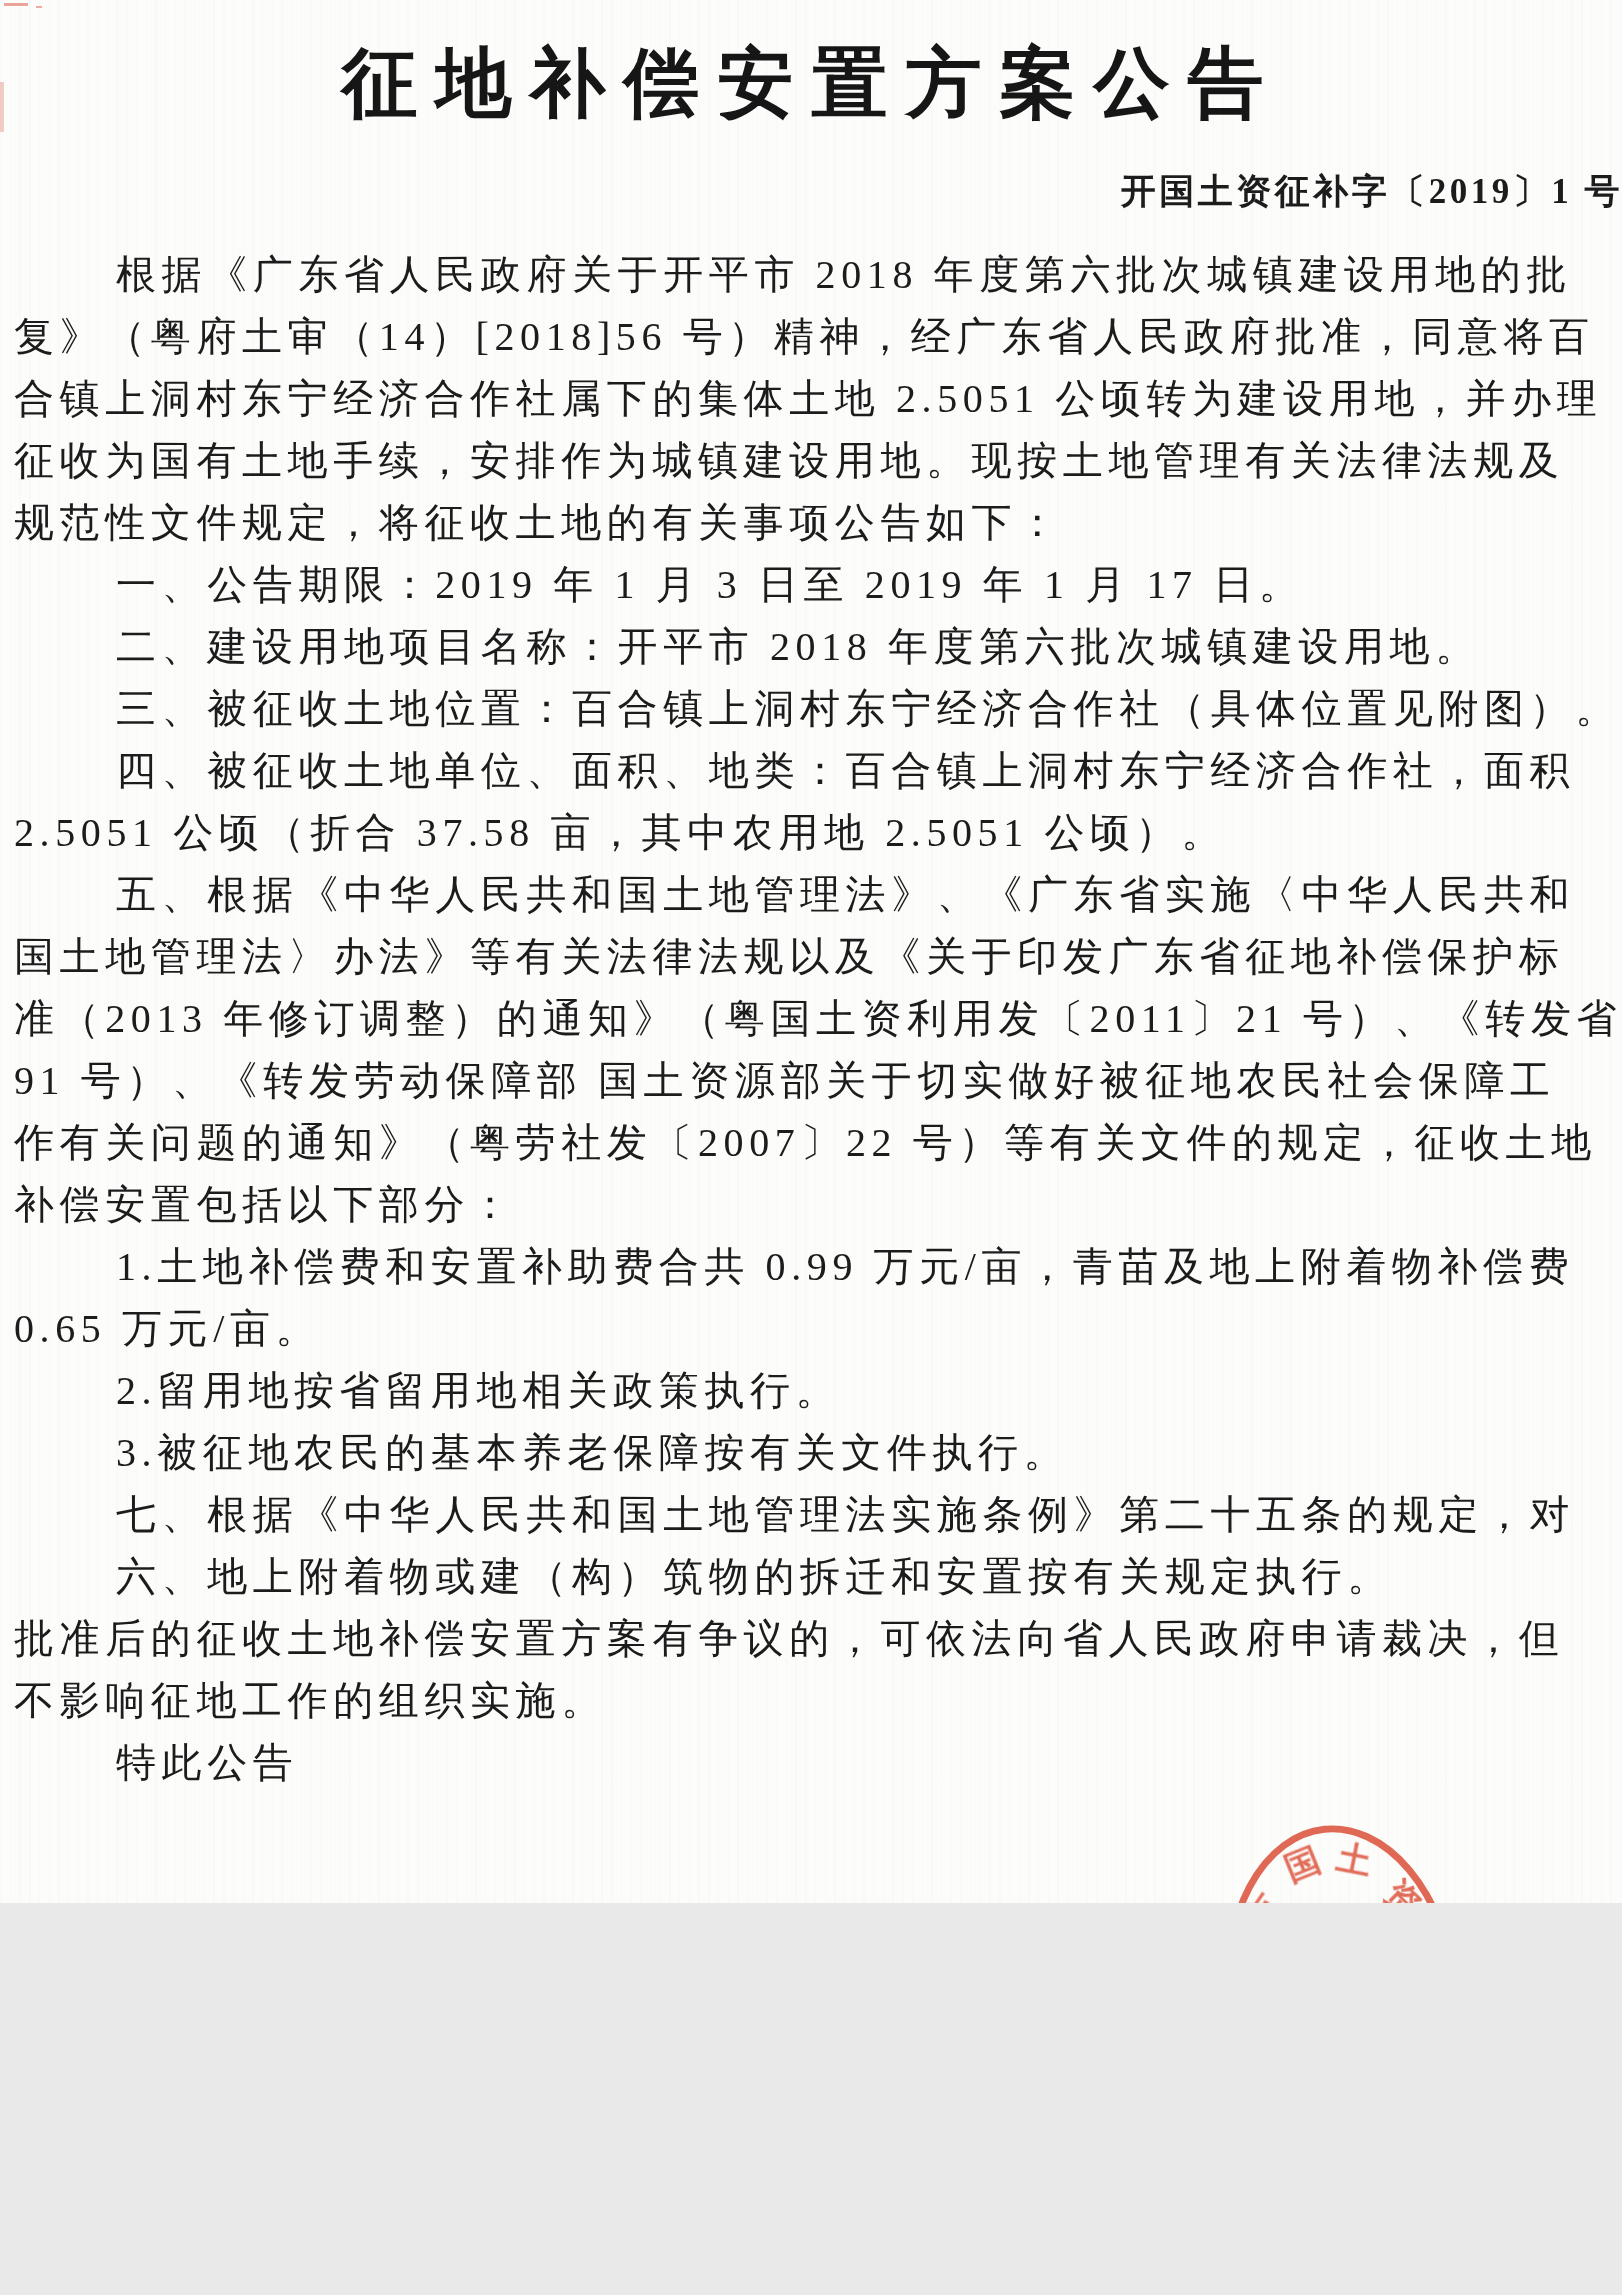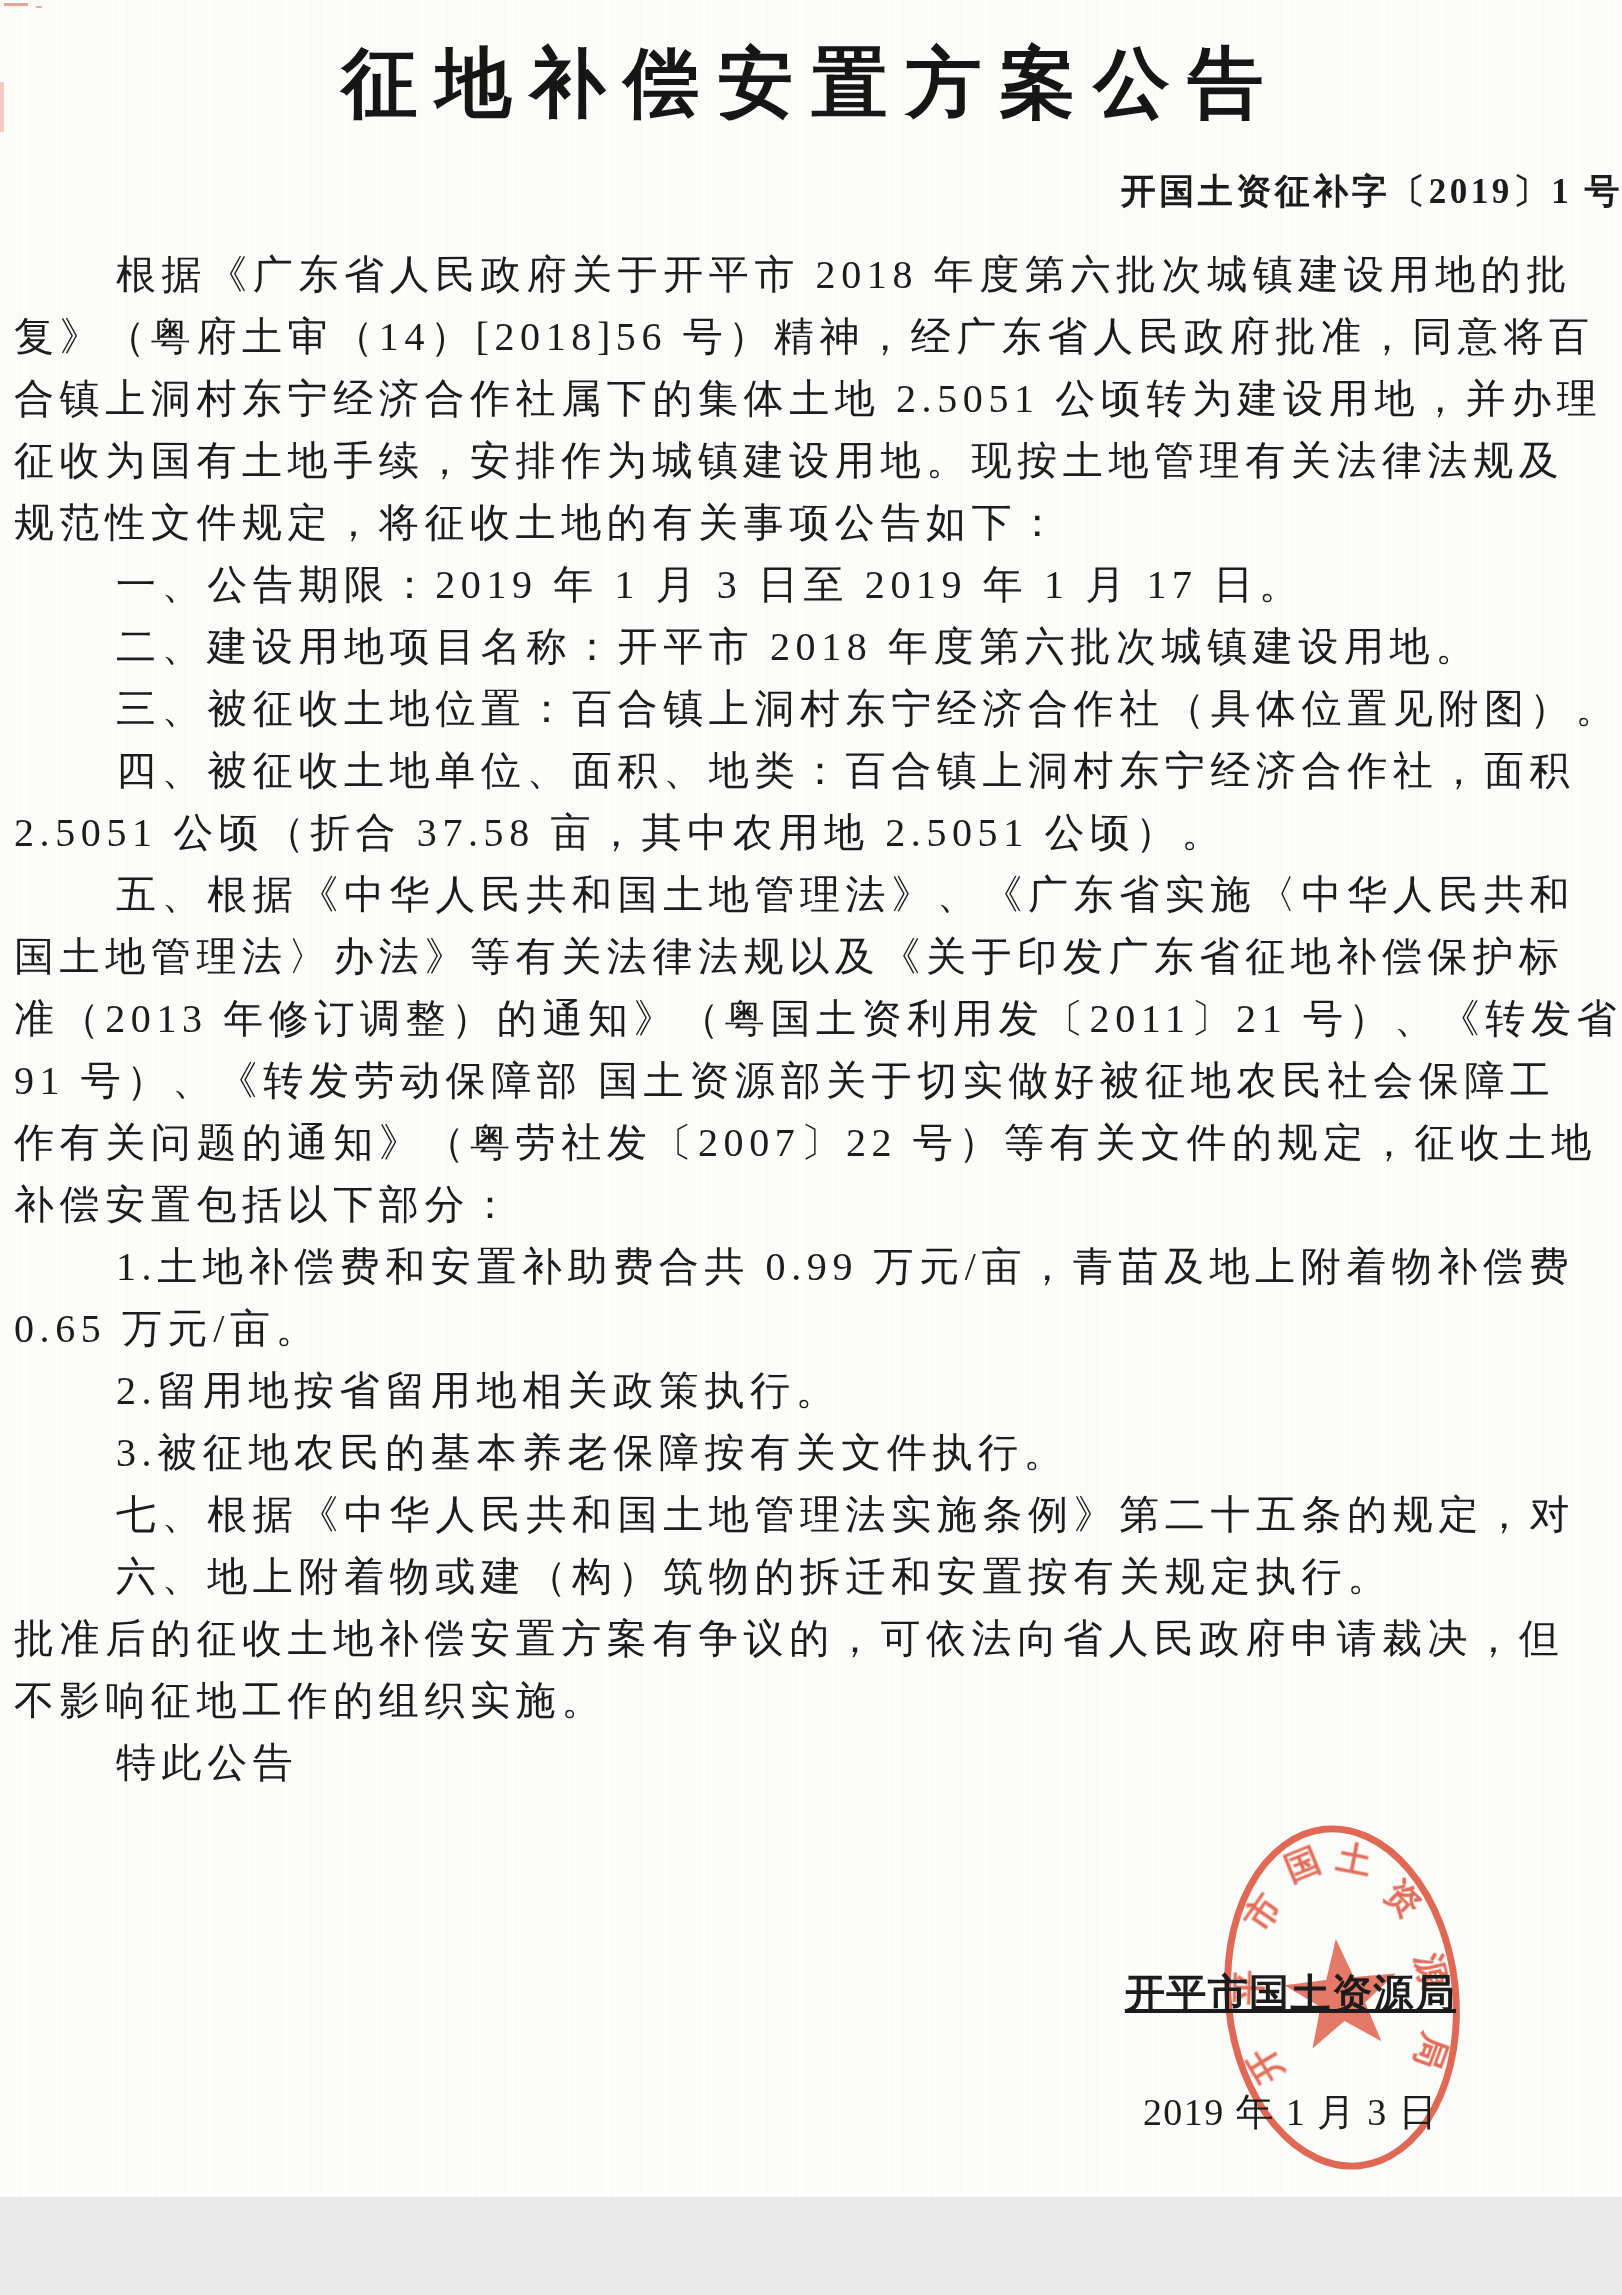--- a/index.html
+++ b/index.html
@@ -3,21 +3,21 @@
 <meta charset="utf-8">
 <style>
   html, body { margin:0; padding:0; }
   body {
     width:1623px; height:2295px;
     background:#e9e9e9;
     font-family:"Liberation Serif","DejaVu Serif",serif;
   }
   .page {
     position:relative;
-    width:1623px; height:2197px;
+    width:1623px; height:1903px;
     background:#fcfcfb;
     background-image:repeating-linear-gradient(90deg, rgba(0,0,0,0.012) 0 1.4px, rgba(0,0,0,0) 1.4px 9.7px);
     overflow:hidden;
     color:#1c1c1c;
   }
   .doc-title {
     position:absolute; top:33px; left:0; right:0;
     text-align:center;
     font-size:76px; font-weight:bold;
     letter-spacing:18px;

